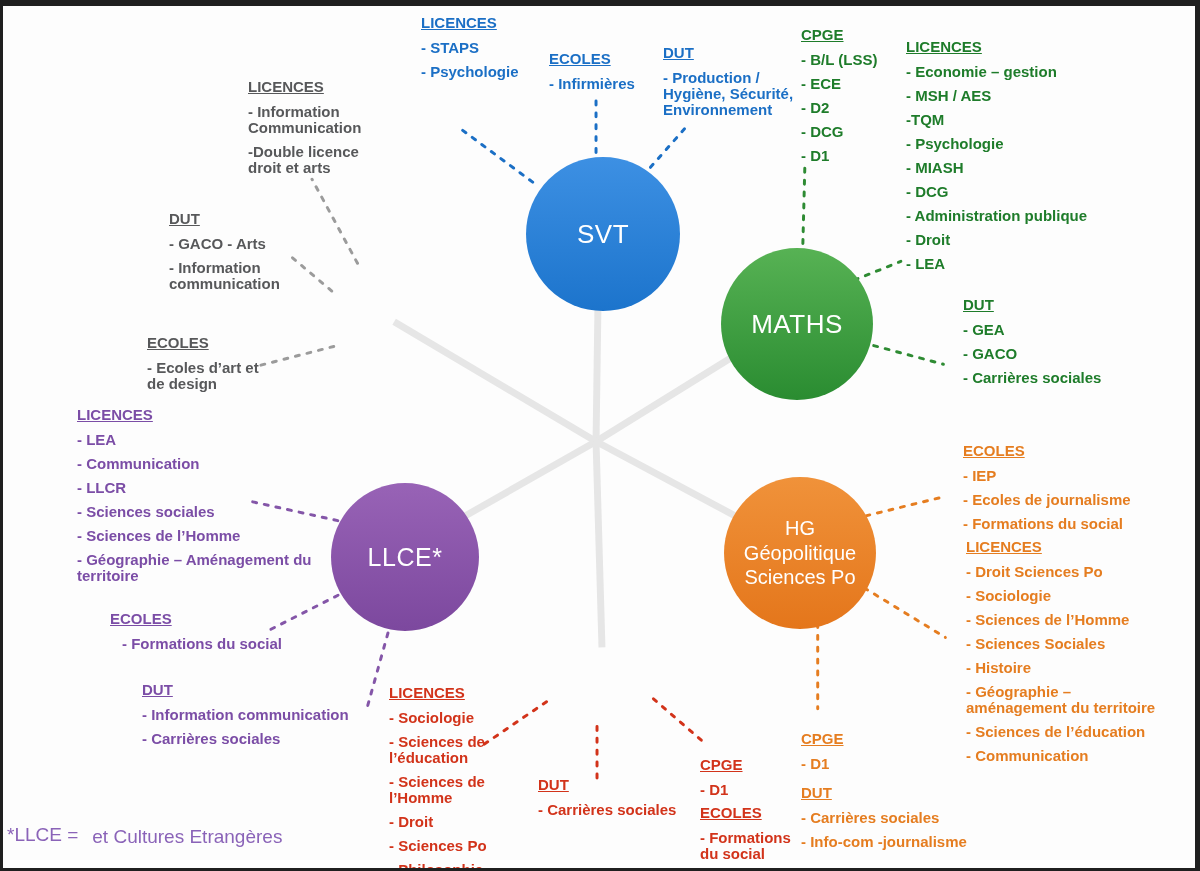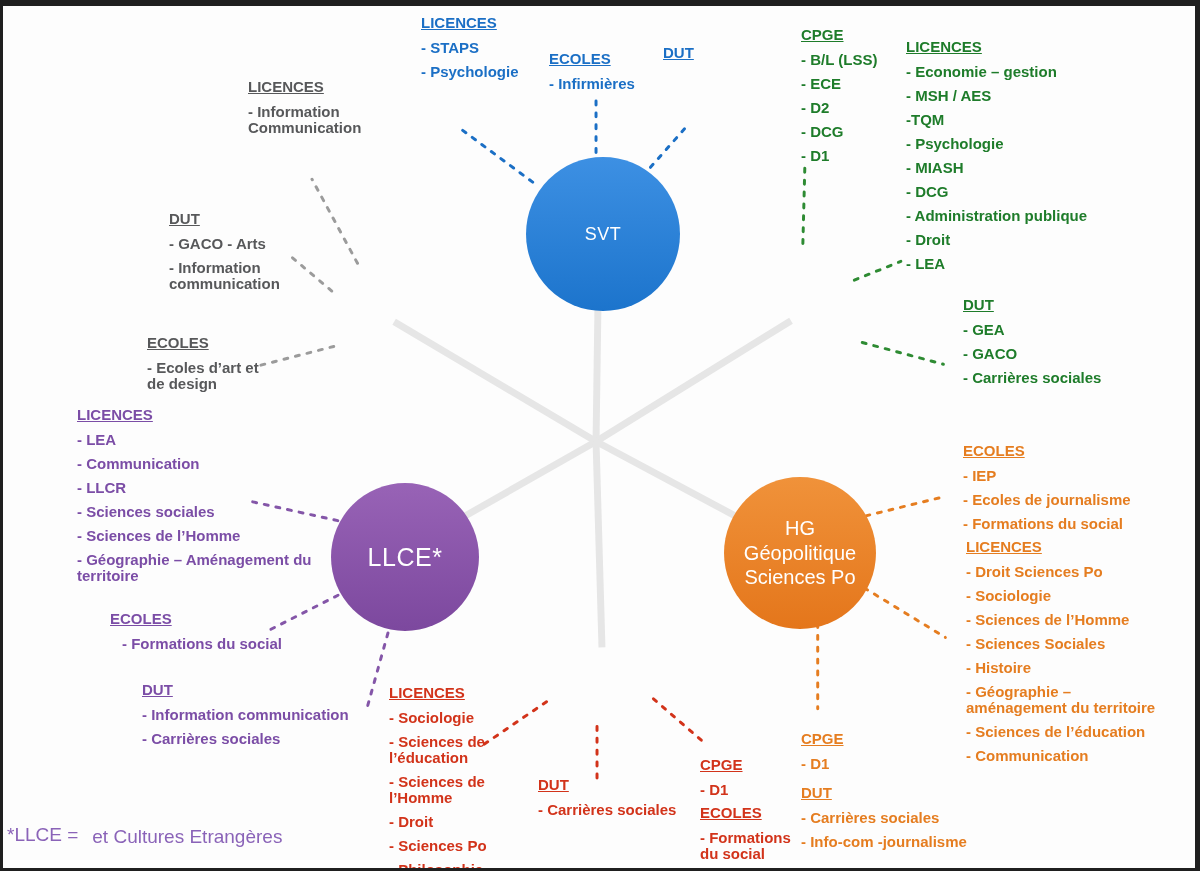--- a/index.html
+++ b/index.html
@@ -12,21 +12,21 @@
   #lines{position:absolute;left:0;top:0;width:100%;height:100%;}
   .spoke{stroke:#e6e6e6;stroke-width:7;}
   .dash{stroke-width:3;stroke-dasharray:4 8;stroke-linecap:round;fill:none;}
   .d-blue{stroke:#1b6fc5}.d-gray{stroke:#9b9b9b}.d-green{stroke:#2e8b33}
   .d-orange{stroke:#e57d20}.d-red{stroke:#d2331a}.d-purple{stroke:#8456a8}
 
   .circle{
     position:absolute;border-radius:50%;display:flex;flex-direction:column;
     align-items:center;justify-content:center;text-align:center;color:#fff;
   }
-  .cl-1{font-size:18px;letter-spacing:.5px;}
+  .cl-1{font-size:26px;letter-spacing:.5px;}
   .cl-3{font-size:20px;line-height:1.22;}
   .cl-3 span{display:block;}
   #ses-circle{
     background:#ffffff;border:4px solid #dcdcdc;color:#0d0d0d;
     font-size:46px;letter-spacing:1px;
   }
   .bg-blue{background:linear-gradient(180deg,#3d90e3 0%,#1c74cc 100%);}
   .bg-gray{background:linear-gradient(180deg,#aeaeae 0%,#8c8c8c 100%);}
   .bg-green{background:linear-gradient(180deg,#57b254 0%,#2a8c31 100%);}
   .bg-purple{background:linear-gradient(180deg,#9863b6 0%,#7c489e 100%);}
@@ -78,20 +78,23 @@
     <line class="dash d-purple" x1="347" y1="590" x2="268" y2="630"></line>
     <line class="dash d-purple" x1="390" y1="622" x2="366" y2="708"></line>
   </svg>
 
 
   <div class="circle bg-blue" style="left:523px;top:151px;width:154px;height:154px;">
     <span class="cl-1">SVT</span>
   </div>
 
 
+  <div class="circle bg-green" style="left:718px;top:242px;width:152px;height:152px;">
+    <span class="cl-1">MATHS</span>
+  </div>
 
   <div class="circle bg-orange" style="left:721px;top:471px;width:152px;height:152px;">
     <span class="cl-3">
       <span>HG</span>
       <span>Géopolitique</span>
       <span>Sciences Po</span>
     </span>
   </div>
 
   <div class="circle bg-purple" style="left:328px;top:477px;width:148px;height:148px;">
@@ -103,25 +106,27 @@
     <div class="hd">LICENCES</div>
     <div class="it">- STAPS</div>
     <div class="it">- Psychologie</div>
   </div>
   <div class="tb c-blue" style="left:546px;top:44px;width:120px;">
     <div class="hd">ECOLES</div>
     <div class="it">- Infirmières</div>
   </div>
   <div class="tb c-blue" style="left:660px;top:38px;width:135px;">
     <div class="hd">DUT</div>
+    <div class="it">- Production / Hygiène, Sécurité, Environnement</div>
   </div>
 
   <div class="tb c-gray" style="left:245px;top:72px;width:145px;">
     <div class="hd">LICENCES</div>
     <div class="it">- Information Communication</div>
+    <div class="it">-Double licence droit et arts</div>
   </div>
   <div class="tb c-gray" style="left:166px;top:204px;width:140px;">
     <div class="hd">DUT</div>
     <div class="it">- GACO - Arts</div>
     <div class="it">- Information communication</div>
   </div>
   <div class="tb c-gray" style="left:144px;top:328px;width:120px;">
     <div class="hd">ECOLES</div>
     <div class="it">- Ecoles d’art et de design</div>
   </div>

